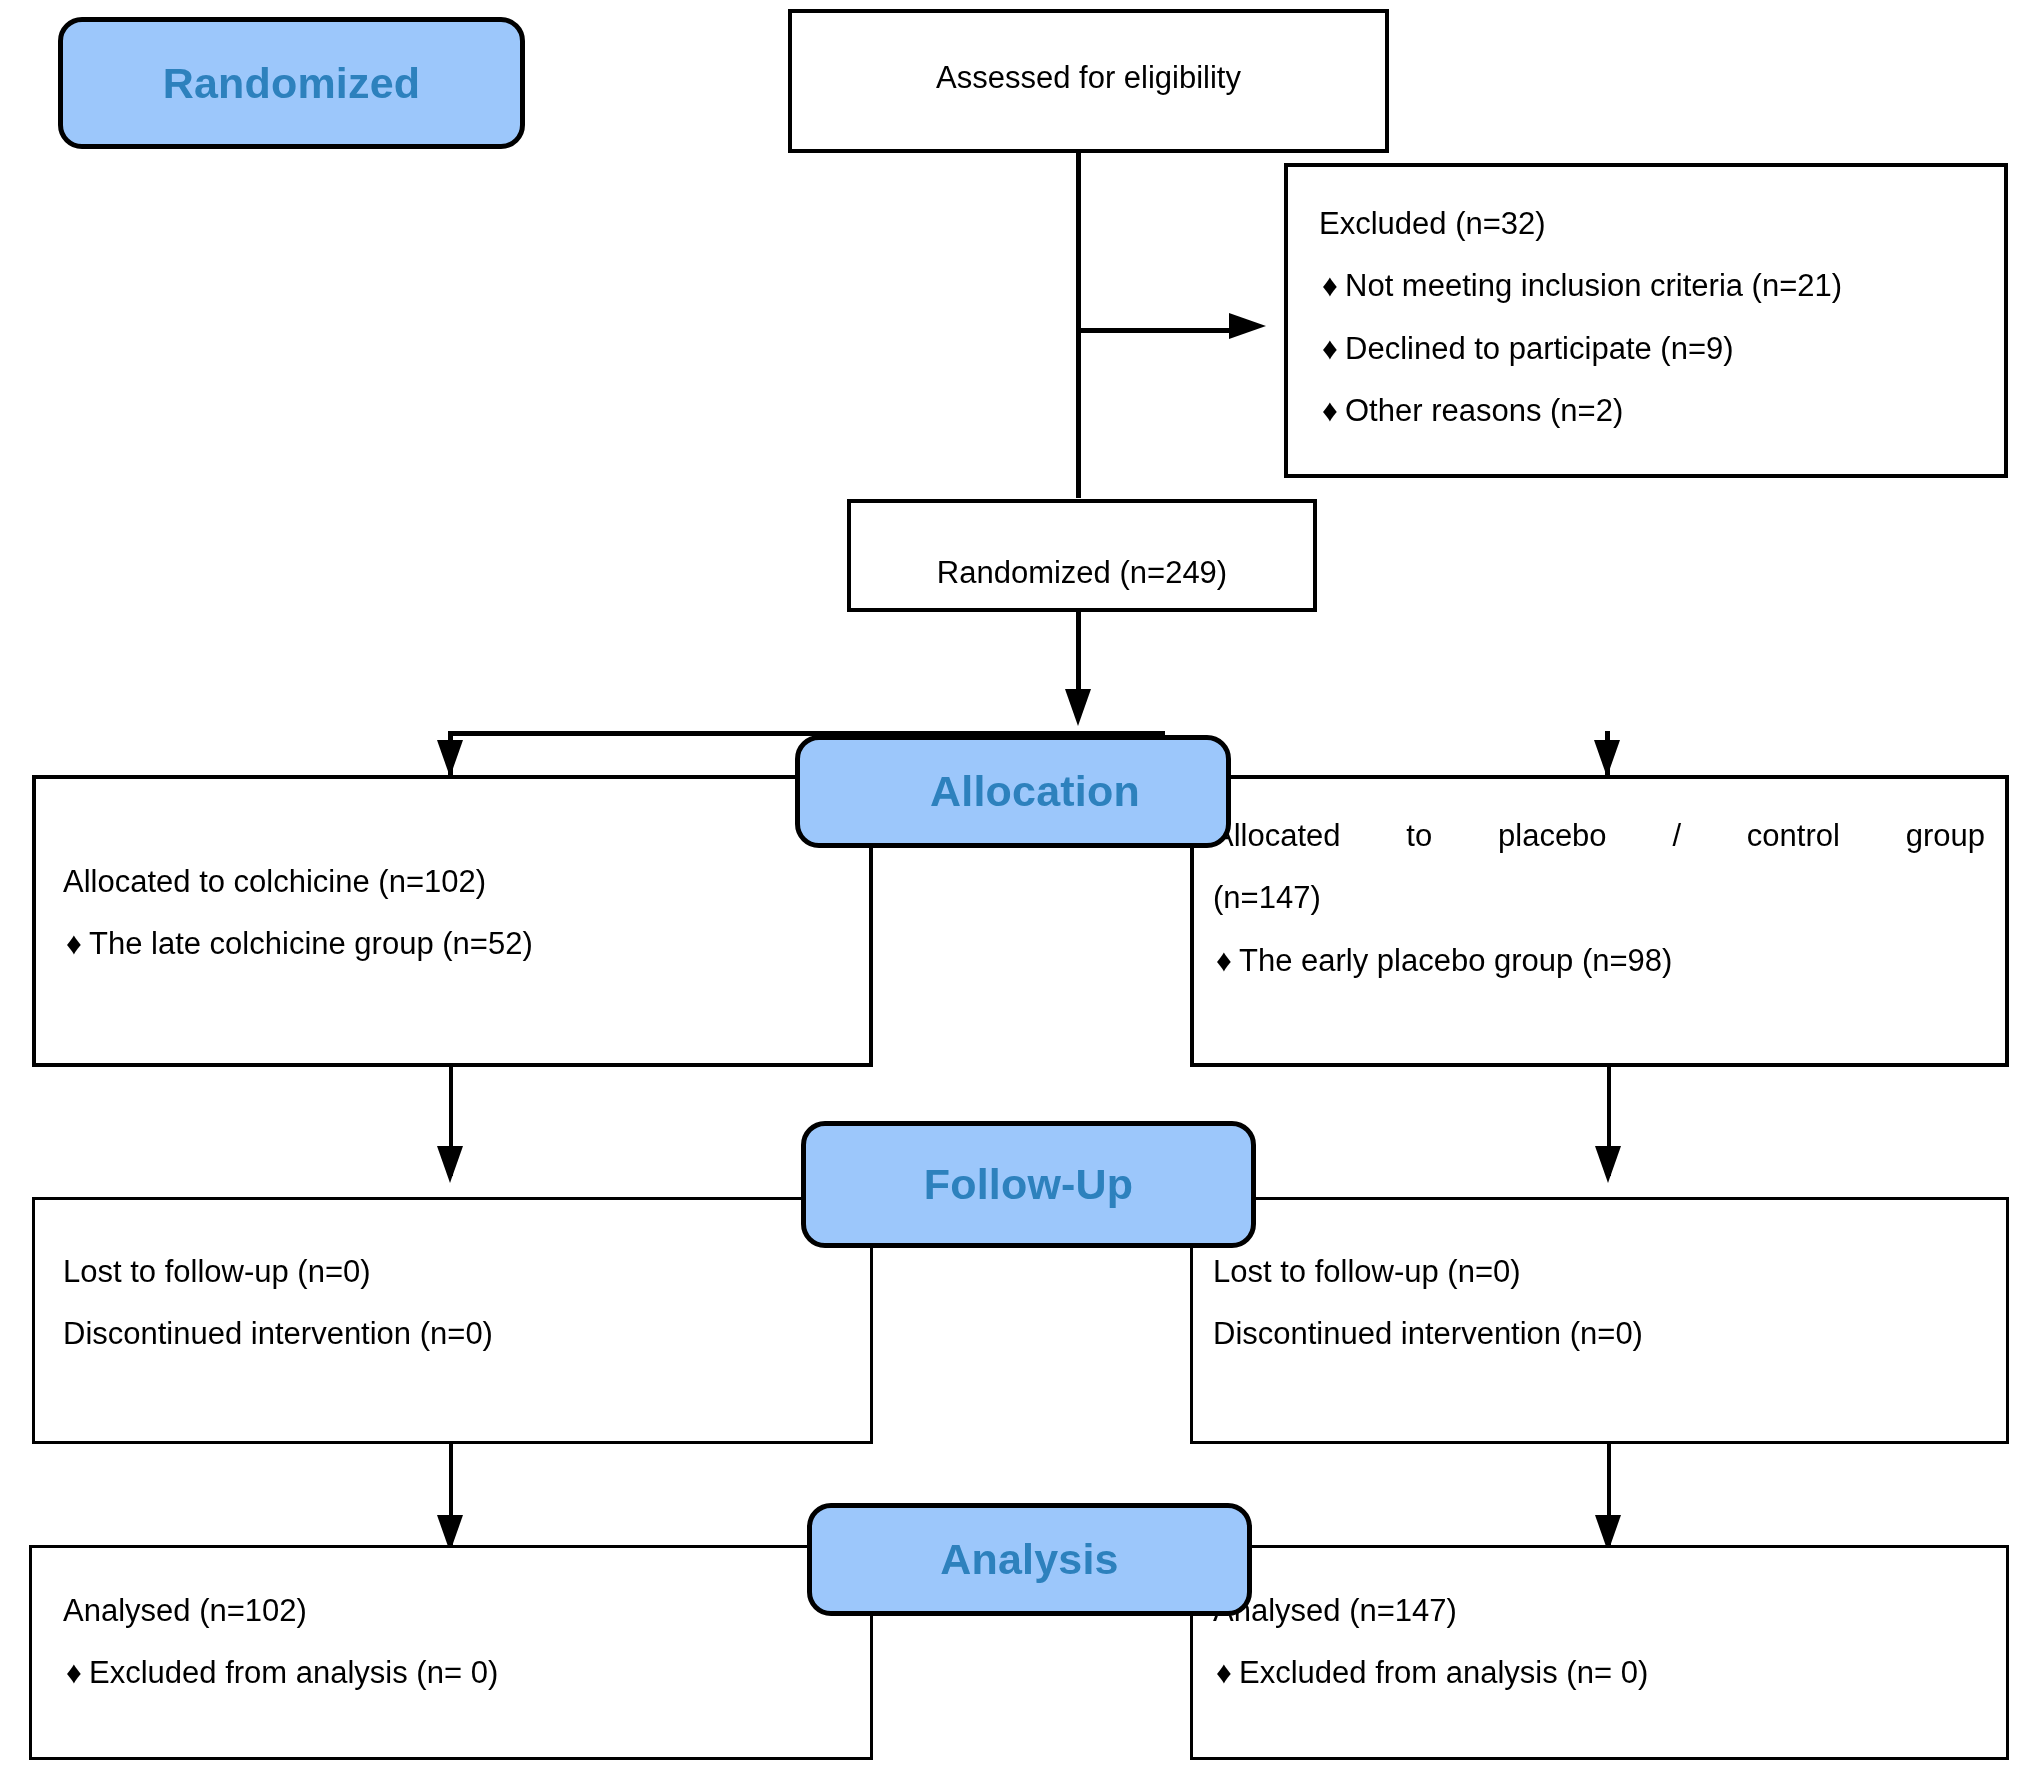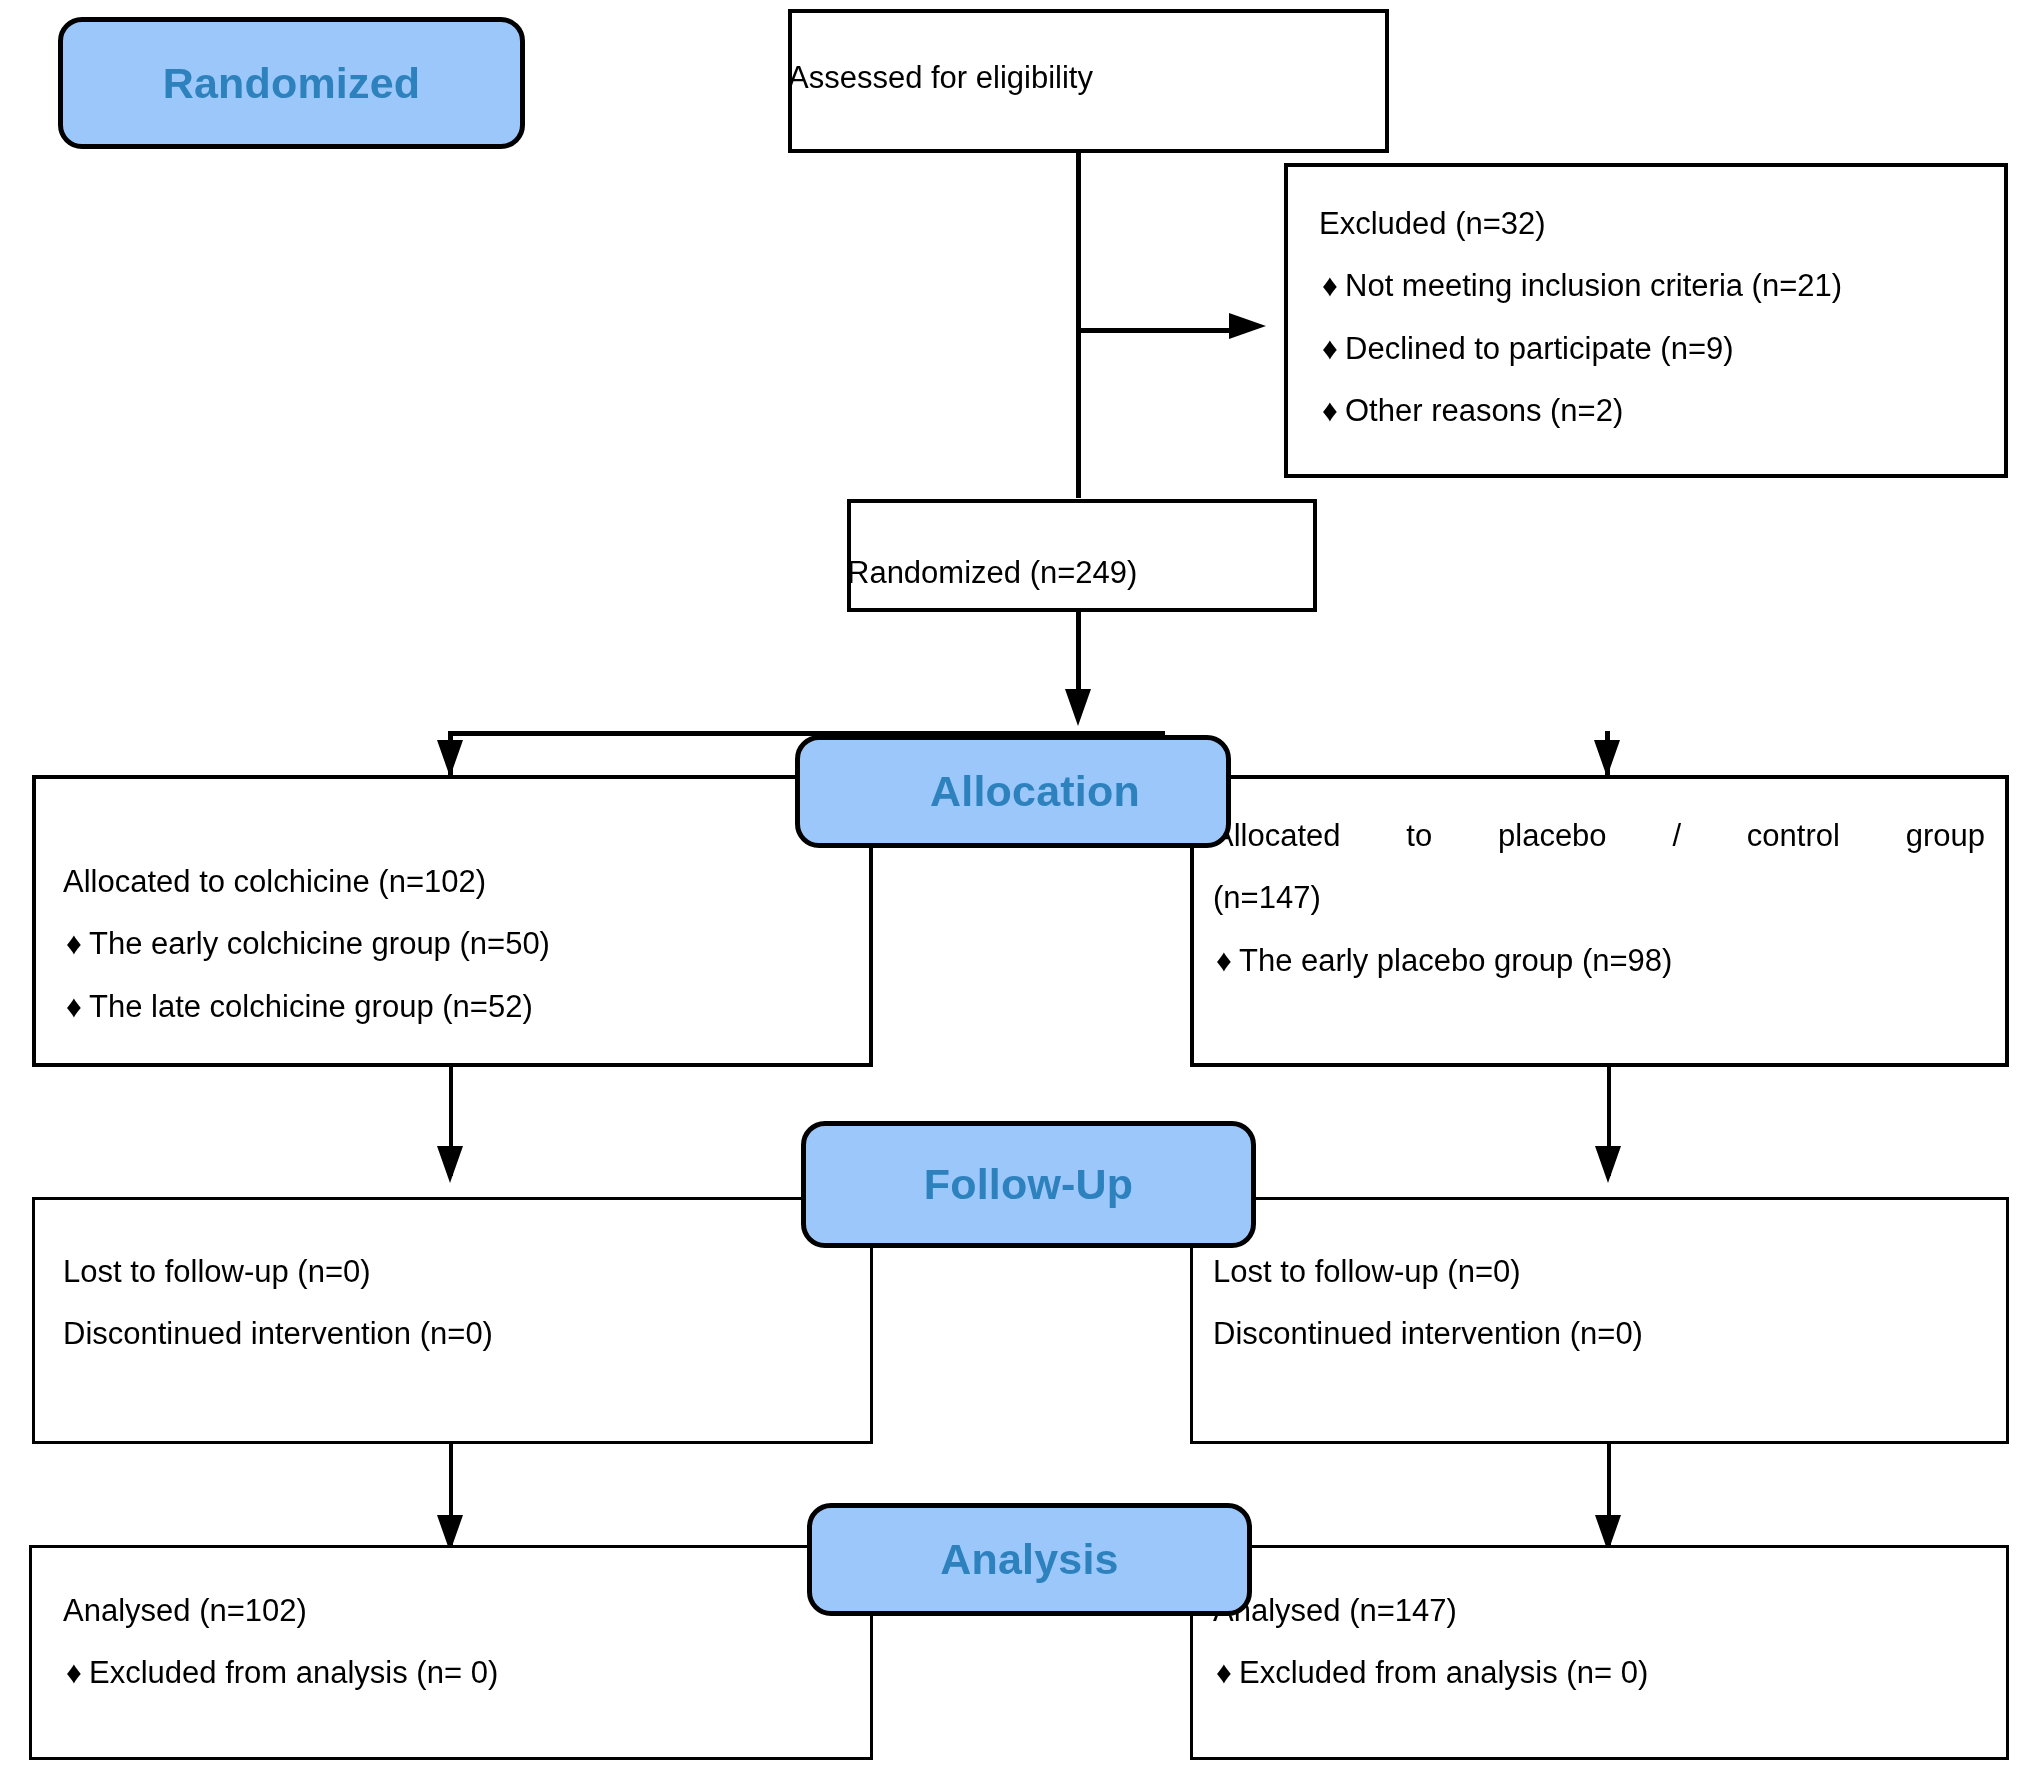--- a/index.html
+++ b/index.html
@@ -56,21 +56,21 @@
     box-sizing: border-box;
     color: #000000;
     font-size: 31px;
     line-height: 1.30;
     z-index: 5;
   }
   .boxtext p { margin: 0 0 22px 0; }
   .boxtext p:last-child { margin-bottom: 0; }
   .boxtext .bullet { display: inline-block; width: 23px; }
   .boxtext .indent { padding-left: 3px; }
-  .center-line { text-align: left; }
+  .center-line { text-align: center; }
   .justify-line { text-align: justify; text-align-last: justify; }
 
   
   .vline { position: absolute; background: #000000; width: 4.5px; z-index: 2; }
   .hline { position: absolute; background: #000000; height: 4.5px; z-index: 2; }
   .vline.thin { width: 3.5px; }
 
   
   .arrow-down {
     position: absolute;
@@ -141,23 +141,20 @@
   <div class="abs" style="left:0px; top:778px; width:2035px; height:4px; background:#ffffff; z-index:2;"></div>
 
   <div class="banner" style="left:795px; top:735px; width:436px; height:113px;padding-left:44px;">
     <span class="banner-label">Allocation</span>
   </div>
 
   <div class="flowbox" style="left:32px; top:775px; width:841px; height:292px;"></div>
   <div class="boxtext" style="left:63px; top:816px; width:782px;margin-top:46px;">
     <p>Allocated to colchicine (n=102)</p>
     <p class="indent">
-      <span class="bullet">♦</span><span>The early colchicine group (n=50)</span>
-    </p>
-    <p class="indent">
       <span class="bullet">♦</span><span>The late colchicine group (n=52)</span>
     </p>
   </div>
 
   <div class="flowbox" style="left:1190px; top:775px; width:819px; height:292px;"></div>
   <div class="boxtext" style="left:1213px; top:816px; width:772px;">
     <p class="justify-line">Allocated  to  placebo  /  control  group</p>
     <p>(n=147)</p>
     <p class="indent">
       <span class="bullet">♦</span><span>The early placebo group (n=98)</span>

